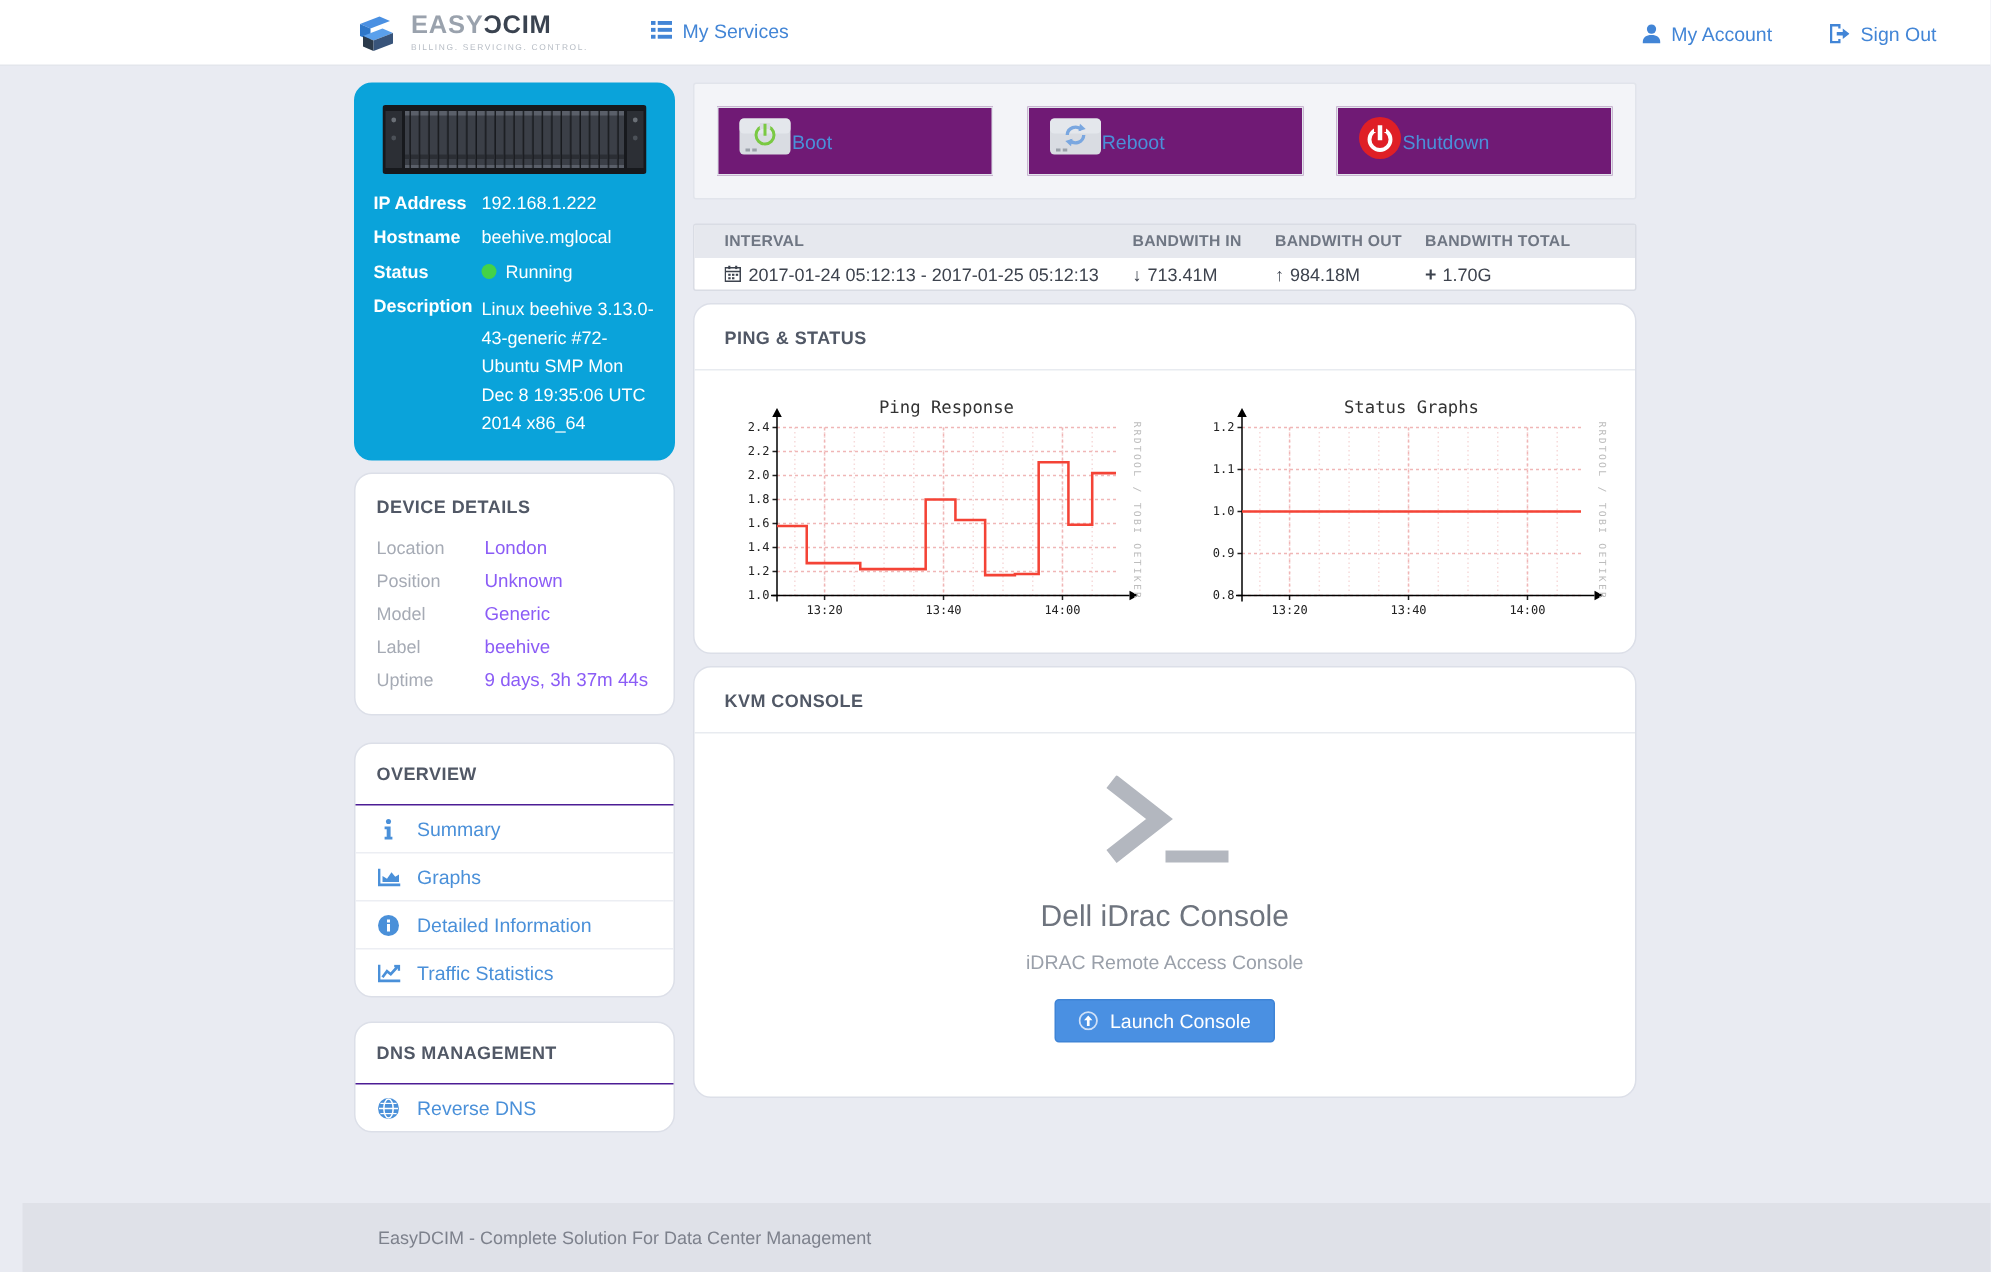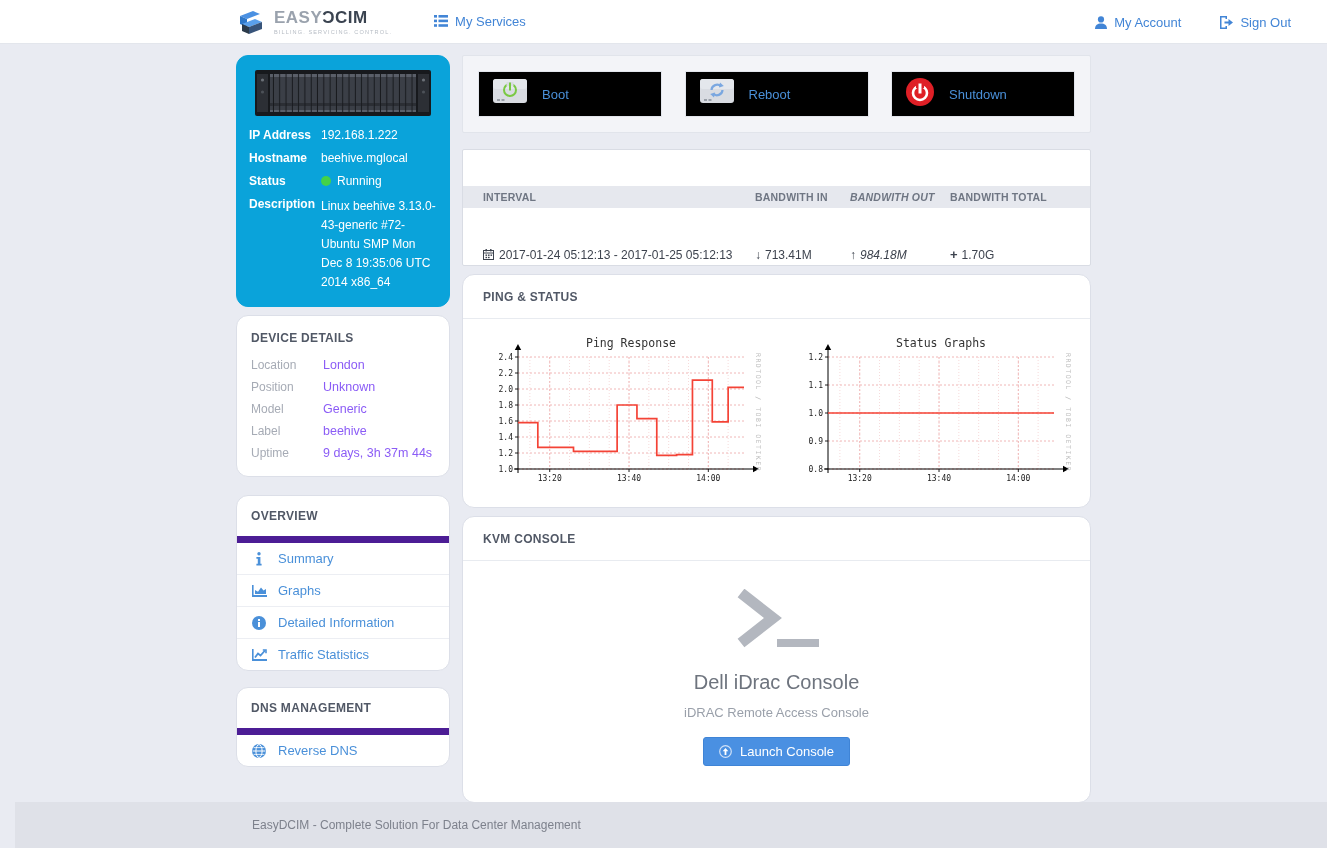--- a/index.html
+++ b/index.html
@@ -41,37 +41,37 @@
   .details-panel { padding:15px 14px 16px; margin-bottom:18px; }
   .panel-title { font-size:12px; font-weight:bold; color:#515866; letter-spacing:.3px; }
   .details-panel .panel-title { margin-bottom:13px; }
   .dd-row { display:flex; font-size:12px; margin-bottom:8px; }
   .dd-row:last-child { margin-bottom:0; }
   .dd-label { flex:0 0 72px; color:#a6abb5; }
   .dd-value { flex:1; color:#8b5cf6; font-size:12.5px; }
 
   
   .menu-panel { margin-bottom:16px; }
-  .menu-head { padding:13px 14px; border-bottom:7px solid #4c1d95; }
+  .menu-head { padding:13px 14px; border-bottom:1px solid #4c1d95; }
   .menu-item { display:flex; align-items:center; gap:11px; padding:8px 14px; border-bottom:1px solid #eceef3; color:#4a90d9; font-size:13px; }
   .menu-item:last-child { border-bottom:none; }
   .mi-icon { width:16px; display:flex; justify-content:center; }
 
   
   .power-strip { background:#f3f4f8; border:1px solid #e1e4eb; border-radius:2px; padding:15px; display:flex; justify-content:space-between; margin-bottom:16px; }
-  .power-card { width:184px; height:46px; background:#000000; border:1px solid #e2e5ec; display:flex; align-items:center; padding-left:13px; gap:14px; }
+  .power-card { width:184px; height:46px; background:#701a75; border:1px solid #e2e5ec; display:flex; align-items:center; padding-left:13px; }
   .power-label { color:#4a90d9; font-size:13px; }
 
   
   .bw-table { border:1px solid #d9dce4; border-radius:2px; background:#fff; margin-bottom:8px; font-size:12px; }
-  .bw-row { display:flex; align-items:center; height:21px;margin-top:36px; }
+  .bw-row { display:flex; align-items:center; height:21px; }
   .bw-head { background:#e6e8ee; color:#6f7683; font-weight:bold; font-size:10.5px; letter-spacing:.2px; height:22px; }
   .bw-c1 { flex:1; padding-left:20px; display:flex; align-items:center; gap:5px; }
   .bw-c2 { flex:0 0 95px; display:flex; align-items:center; gap:4px; }
-  .bw-c3 { flex:0 0 100px; display:flex; align-items:center; gap:4px;font-style:italic; }
+  .bw-c3 { flex:0 0 100px; display:flex; align-items:center; gap:4px; }
   .bw-c4 { flex:0 0 140px; display:flex; align-items:center; gap:4px; }
   .bw-plus { font-weight:bold; font-size:13px; color:#3d434e; }
 
   
   .section-head { padding:15px 20px 14px; border-bottom:1px solid #e8ebf0; }
   .ping-panel { margin-bottom:8px; }
   .charts-row { display:flex; justify-content:center; gap:30px; padding:16px 0 20px; }
 
   
   .kvm-body { padding:28px 0 36px; text-align:center; }

